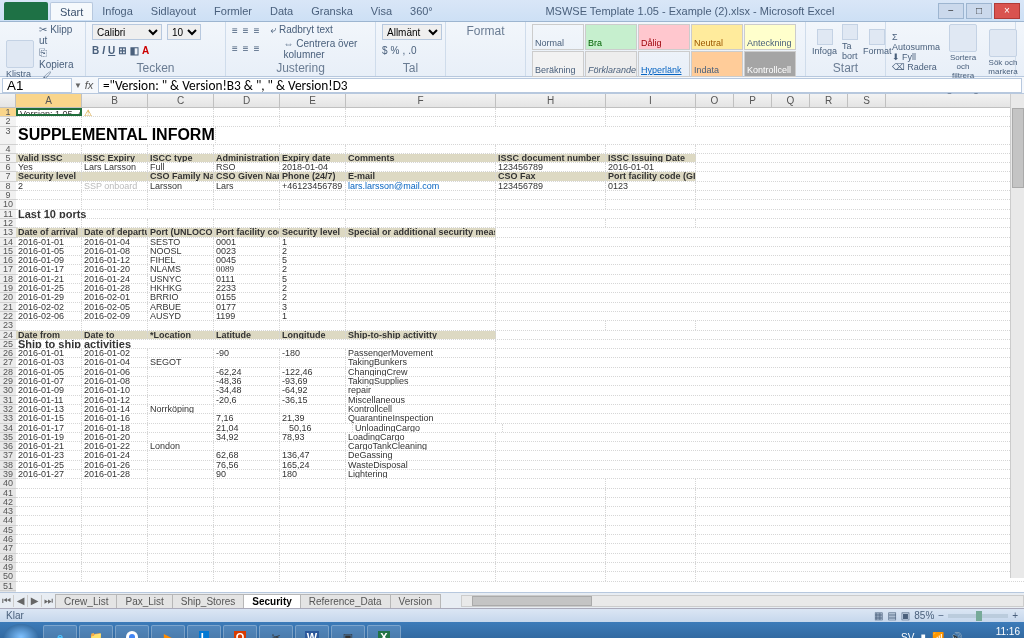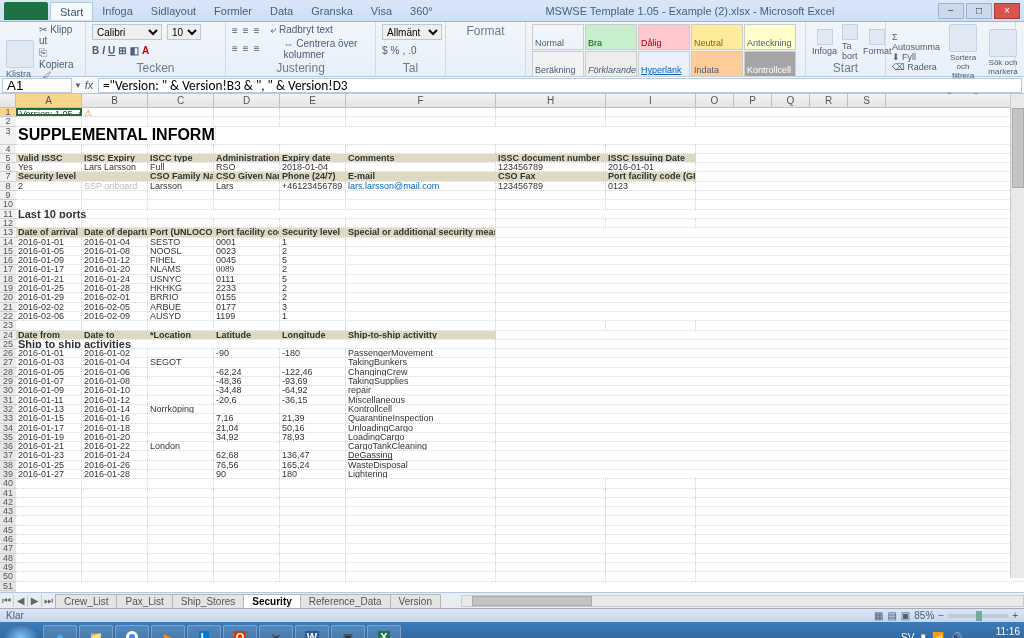--- a/index.html
+++ b/index.html
@@ -572,21 +572,21 @@
           <div class="cell" style="width: 66px;"></div>
           <div class="cell" style="width: 66px;">7,16</div>
           <div class="cell" style="width: 66px;">21,39</div>
           <div class="cell" style="width: 150px;">QuarantineInspection</div>
         </div>
         <div class="row">
           <div class="cell" style="width: 66px;">2016-01-17</div>
           <div class="cell" style="width: 66px;">2016-01-18</div>
           <div class="cell" style="width: 66px;"></div>
           <div class="cell" style="width: 66px;">21,04</div>
-          <div class="cell" style="width: 66px;">50,16</div>
+          <div class="cell" style="width: 66px; margin-left: 7px;">50,16</div>
           <div class="cell" style="width: 150px;">UnloadingCargo</div>
         </div>
         <div class="row">
           <div class="cell" style="width: 66px;">2016-01-19</div>
           <div class="cell" style="width: 66px;">2016-01-20</div>
           <div class="cell" style="width: 66px;"></div>
           <div class="cell" style="width: 66px;">34,92</div>
           <div class="cell" style="width: 66px;">78,93</div>
           <div class="cell" style="width: 150px;">LoadingCargo</div>
         </div>
@@ -597,21 +597,21 @@
           <div class="cell" style="width: 66px;"></div>
           <div class="cell" style="width: 66px;"></div>
           <div class="cell" style="width: 150px;">CargoTankCleaning</div>
         </div>
         <div class="row">
           <div class="cell" style="width: 66px;">2016-01-23</div>
           <div class="cell" style="width: 66px;">2016-01-24</div>
           <div class="cell" style="width: 66px;"></div>
           <div class="cell" style="width: 66px;">62,68</div>
           <div class="cell" style="width: 66px;">136,47</div>
-          <div class="cell" style="width: 150px; text-decoration: underline;">DeGassing</div>
+          <div class="cell" style="width: 150px;">DeGassing</div>
         </div>
         <div class="row">
           <div class="cell" style="width: 66px;">2016-01-25</div>
           <div class="cell" style="width: 66px;">2016-01-26</div>
           <div class="cell" style="width: 66px;"></div>
           <div class="cell" style="width: 66px;">76,56</div>
           <div class="cell" style="width: 66px;">165,24</div>
           <div class="cell" style="width: 150px;">WasteDisposal</div>
         </div>
         <div class="row">

